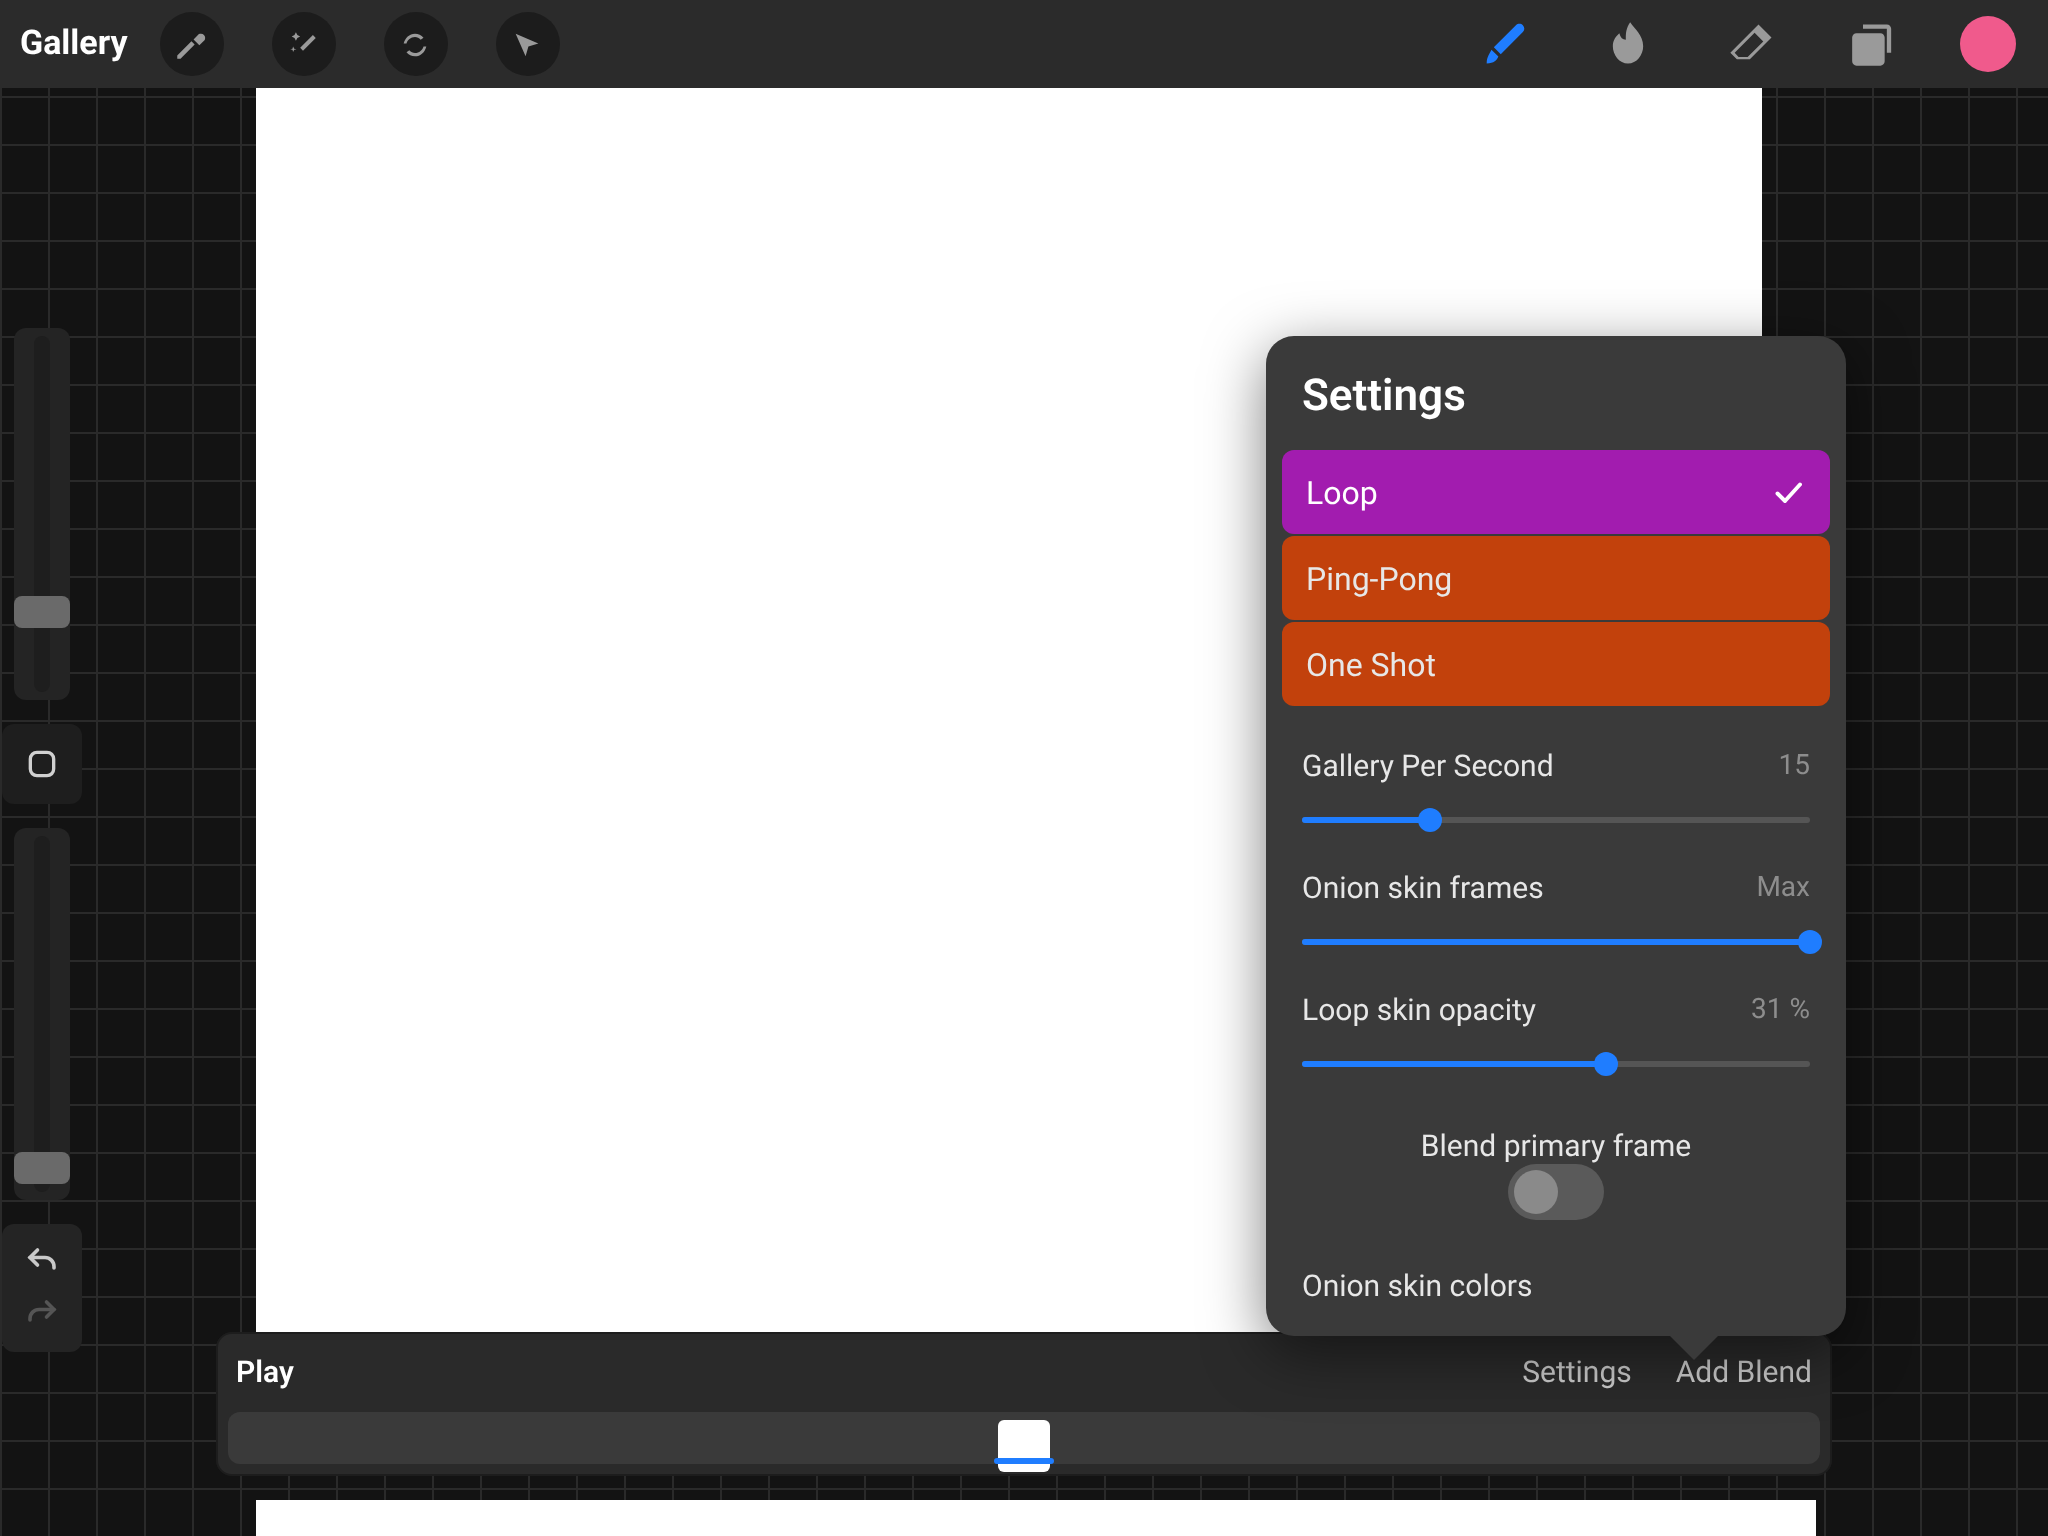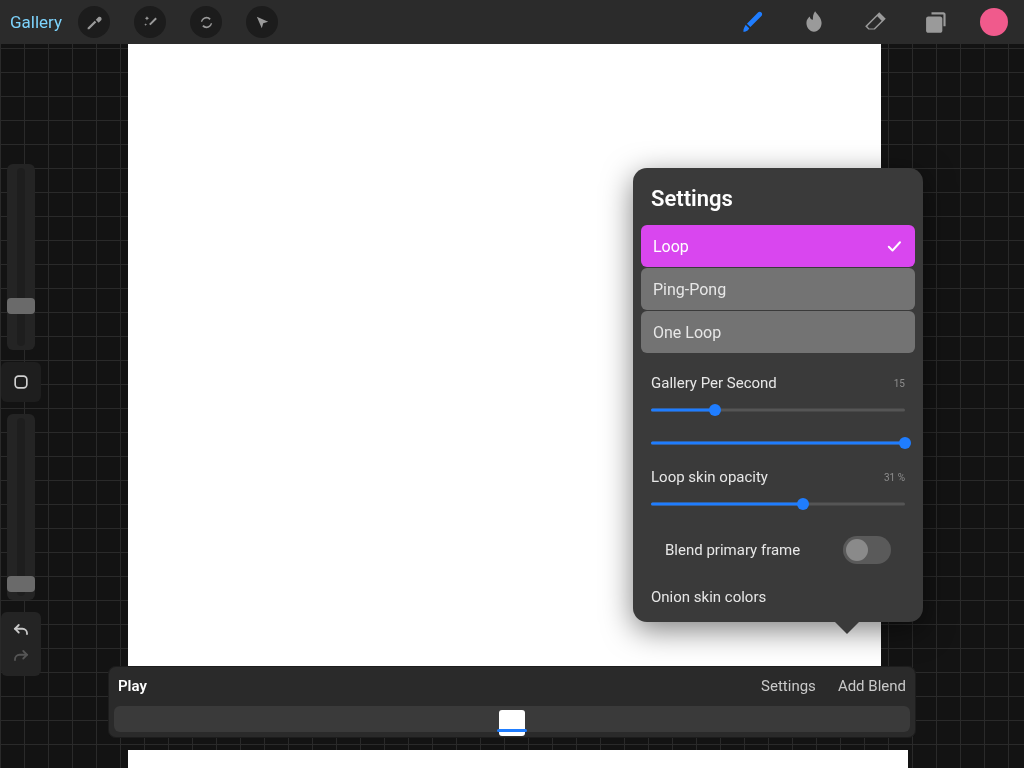--- a/index.html
+++ b/index.html
@@ -12,21 +12,21 @@
     background-color:#131313;
     position:relative;
   }
 
   
   .topbar{
     position:absolute;top:0;left:0;right:0;height:44px;
     background:#2b2b2b;display:flex;align-items:center;
     padding:0 10px;z-index:5;
   }
-  .gallery-label{color:#7dd3fc;font-size:17px;font-weight:400;margin-right:16px;}
+  .gallery-label{color:#ffffff;font-size:17px;font-weight:700;margin-right:16px;}
   .round-btn{
     width:32px;height:32px;border-radius:50%;
     background:#1c1c1c;display:flex;align-items:center;justify-content:center;
     margin-right:24px;color:#9a9a9a;cursor:pointer;
   }
   .round-btn svg{width:17px;height:17px;}
   .spacer{flex:1;}
   .tool-btn{
     width:44px;height:44px;display:flex;align-items:center;justify-content:center;
     color:#9a9a9a;cursor:pointer;margin-left:18px;
@@ -114,49 +114,49 @@
     border-left:14px solid transparent;border-right:14px solid transparent;
     border-top:14px solid #3a3a3a;
   }
   .popover h2{
     font-size:22px;font-weight:600;padding:18px 18px 14px 18px;color:#fff;
   }
   .mode-group{padding:0 8px;}
   .mode-item{
     height:42px;display:flex;align-items:center;justify-content:space-between;
     padding:0 12px;font-size:16px;cursor:pointer;border-radius:6px;
-    background:#737373;margin-bottom:1px;
-  }
-  .mode-item.selected{background:#d946ef;color:#fff;}
+    background:#c2410c;margin-bottom:1px;
+  }
+  .mode-item.selected{background:#a21caf;color:#fff;}
   .mode-item .check{width:18px;height:18px;}
   .slider-block{padding:12px 18px 4px 18px;}
   .slider-block+.slider-block{border-top:1px solid rgba(255,255,255,0);}
   .slider-row{
     display:flex;justify-content:space-between;align-items:center;
     font-size:15px;margin-bottom:10px;
   }
-  .slider-row .val{color:#8d8d8d;font-size:10px;}
+  .slider-row .val{color:#8d8d8d;font-size:14px;}
   .hslider{
     position:relative;height:16px;
   }
   .hslider-track{
     position:absolute;top:50%;left:0;right:0;height:3px;background:#555;
     border-radius:2px;transform:translateY(-50%);
   }
   .hslider-fill{
     position:absolute;top:50%;left:0;height:3px;background:#1f7dff;
     border-radius:2px;transform:translateY(-50%);
   }
   .hslider-thumb{
     position:absolute;top:50%;width:12px;height:12px;border-radius:50%;
     background:#1f7dff;transform:translate(-50%,-50%);
   }
   .switch-row{
     display:flex;align-items:center;justify-content:space-between;
-    padding:12px 32px;font-size:15px;cursor:pointer;
+    padding:12px 14px;font-size:15px;cursor:pointer;flex-direction:column;
   }
   .switch{
     width:48px;height:28px;border-radius:14px;background:#5a5a5a;position:relative;
   }
   .switch-knob{
     position:absolute;top:3px;left:3px;width:22px;height:22px;border-radius:50%;
     background:#8a8a8a;
   }
   .row-link{
     padding:12px 16px 16px 18px;font-size:15px;cursor:pointer;
@@ -256,39 +256,43 @@
     <div class="mode-item selected">
       <span>Loop</span>
       <svg class="check" viewBox="0 0 24 24" fill="none" stroke="#fff" stroke-width="2.6" stroke-linecap="round" stroke-linejoin="round">
           <polyline points="5 13 10 18 20 7"></polyline>
         </svg>
     </div>
     <div class="mode-item">
       <span>Ping-Pong</span>
     </div>
     <div class="mode-item">
-      <span>One Loop</span>
+      <span>One Shot</span>
     </div>
   </div>
 
   <div class="group-divider"></div>
 
   <div class="slider-block">
     <div class="slider-row">
       <span>Gallery Per Second</span>
       <span class="val">15</span>
     </div>
     <div class="hslider">
       <div class="hslider-track"></div>
       <div class="hslider-fill" style="width:25%"></div>
       <div class="hslider-thumb" style="left:25%"></div>
     </div>
   </div>
 
   <div class="slider-block">
+    <div class="slider-row">
+      <span>Onion skin frames</span>
+      <span class="val">Max</span>
+    </div>
     <div class="hslider">
       <div class="hslider-track"></div>
       <div class="hslider-fill" style="width:100%"></div>
       <div class="hslider-thumb" style="left:100%"></div>
     </div>
   </div>
 
   <div class="slider-block">
     <div class="slider-row">
       <span>Loop skin opacity</span>

